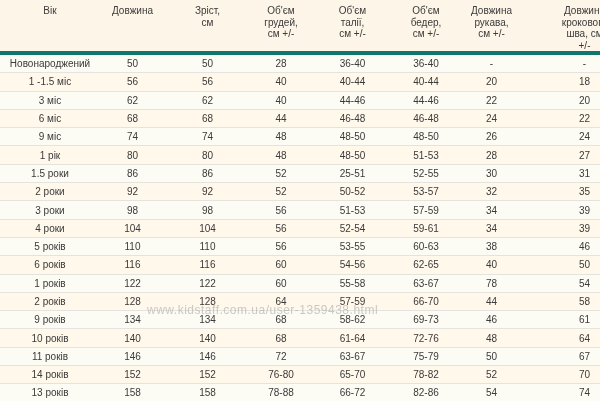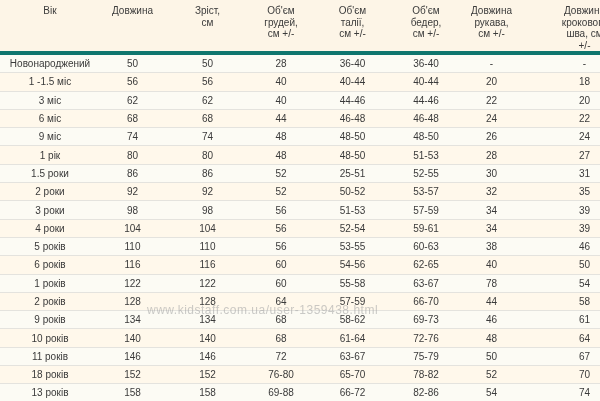--- a/index.html
+++ b/index.html
@@ -264,34 +264,34 @@
           <td>11 років</td>
           <td>146</td>
           <td>146</td>
           <td>72</td>
           <td>63-67</td>
           <td>75-79</td>
           <td>50</td>
           <td>67</td>
         </tr>
         <tr>
-          <td>18 років</td>
+          <td>14 років</td>
           <td>152</td>
           <td>152</td>
           <td>76-80</td>
           <td>65-70</td>
           <td>78-82</td>
           <td>52</td>
           <td>70</td>
         </tr>
         <tr>
           <td>13 років</td>
           <td>158</td>
           <td>158</td>
-          <td>69-88</td>
+          <td>78-88</td>
           <td>66-72</td>
           <td>82-86</td>
           <td>54</td>
           <td>74</td>
         </tr>
       </tbody>
   </table>
   <div class="watermark">www.kidstaff.com.ua/user-1359438.html</div>
 </div>
 

